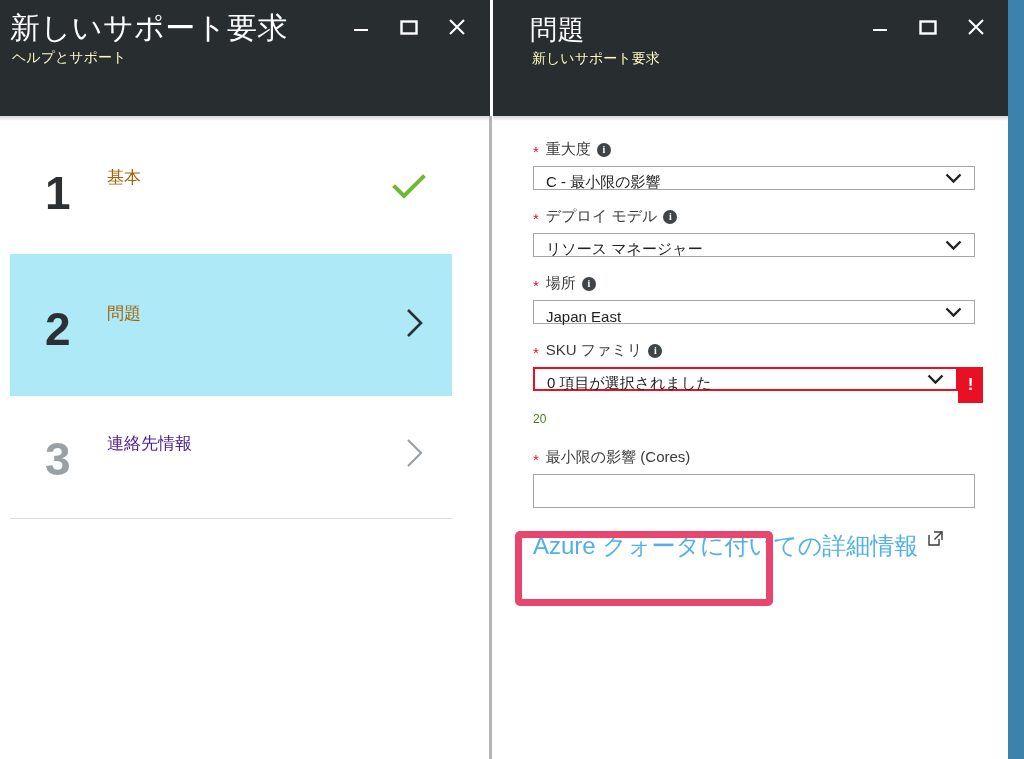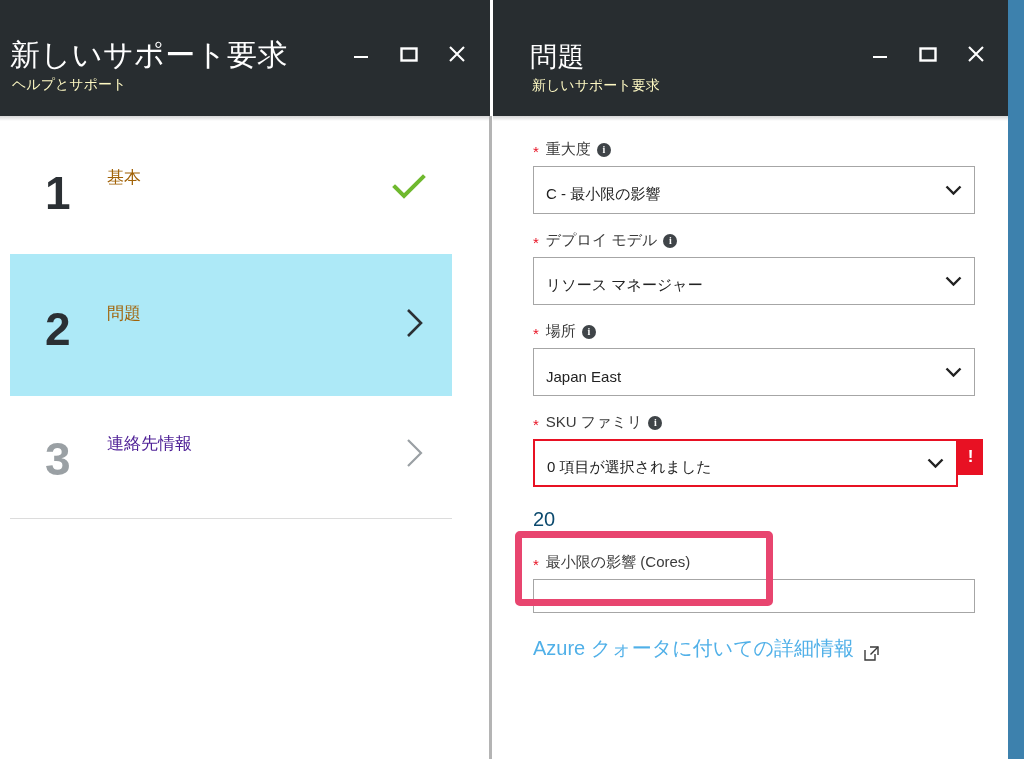--- a/index.html
+++ b/index.html
@@ -12,21 +12,21 @@
   #root { position: relative; width: 1024px; height: 759px; background: #fff; }
 
   
   .panel-left { position: absolute; left: 0; top: 0; width: 490px; height: 759px; background: #fff; }
   .panel-right { position: absolute; left: 493px; top: 0; width: 515px; height: 759px; background: #fff; }
 
   .vdivider { position: absolute; left: 489px; top: 116px; width: 3px; height: 643px;
               background: #b4b4b4; }
 
   .hdr { position: absolute; left: 0; top: 0; height: 116px; background: #282d30; width: 100%; }
-  .hdr-inner { position: relative; height: 100%; margin-top: 27px; }
+  .hdr-inner { position: relative; height: 100%; }
   .hdr-title { position: absolute; color: #ffffff; font-weight: 400; letter-spacing: .5px; }
   .hdr-sub { position: absolute; color: #fef9c3; }
 
   .panel-left .hdr-title { left: 10px; top: 8px; font-size: 30px; }
   .panel-left .hdr-sub   { left: 12px; top: 49px; font-size: 14px; }
   .panel-right .hdr-title { left: 37px; top: 12px; font-size: 27px; }
   .panel-right .hdr-sub   { left: 39px; top: 50px; font-size: 14px; }
 
   .wincontrols { position: absolute; top: 14px; display: flex; align-items: center; gap: 22px; }
   .panel-left .wincontrols { left: 348px; }
@@ -59,39 +59,39 @@
   .form { position: absolute; left: 40px; top: 140px; width: 445px; }
   .frow { margin-bottom: 17px; }
   .flabel { font-size: 15px; color: #3a3a3a; margin-bottom: 7px; display: flex;
             align-items: center; white-space: nowrap; }
   .req { color: #e81123; margin-right: 7px; font-size: 15px; line-height: 1; position: relative; top: 2px;}
   .info-icon { display: inline-flex; width: 14px; height: 14px; border-radius: 50%;
                background: #3f4448; color: #fff; font-size: 10px; font-weight: 700;
                align-items: center; justify-content: center; margin-left: 6px;
                font-family: "Liberation Serif", serif; cursor: pointer; }
 
-  .select { position: relative; height: 48px; border: 1px solid #a6a6a6; background: #fff;
+  .select { position: relative; height: 24px; border: 1px solid #a6a6a6; background: #fff;
             display: flex; align-items: center; padding: 8px 38px 0 12px; font-size: 15px;
             color: #222; cursor: pointer; width: 442px; }
   .select .chev { position: absolute; right: 12px; top: 50%; transform: translateY(-50%); }
   .select.error { border: 2px solid #e81123; width: 425px; }
   .errbadge { position: absolute; left: 425px; top: 0; width: 25px; height: 36px;
               background: #e81123; color: #fff; font-weight: 700; font-size: 17px;
               display: flex; align-items: center; justify-content: center; }
   .select-wrap { position: relative; width: 450px; border-radius: 17px; }
 
   .textbox { height: 34px; border: 1px solid #a6a6a6; background: #fff; width: 442px; }
 
   .readonly-label { font-size: 15px; color: #3a3a3a; }
-  .readonly-value { font-size: 20px; color: #0c4a6e; margin-top: 3px; }
+  .readonly-value { font-size: 12px; color: #4d7c0f; margin-top: 3px; }
 
   .annot { position: absolute; left: 515px; top: 531px; width: 258px; height: 75px;
            border: 7px solid #e8456f; border-radius: 5px; pointer-events: none; }
 
-  .link { font-size: 20px; color: #50b0e8; display: flex; align-items: flex-end;
+  .link { font-size: 24px; color: #50b0e8; display: flex; align-items: flex-start;
           cursor: pointer; }
   .link .ext { margin-left: 9px; display: inline-flex; }
 
   .scrollbar { position: absolute; right: 0; top: 0; width: 16px; height: 759px;
                background: #3d81ad; cursor: pointer; }
 </style>
 </head>
 <body>
 
 <div id="root">

